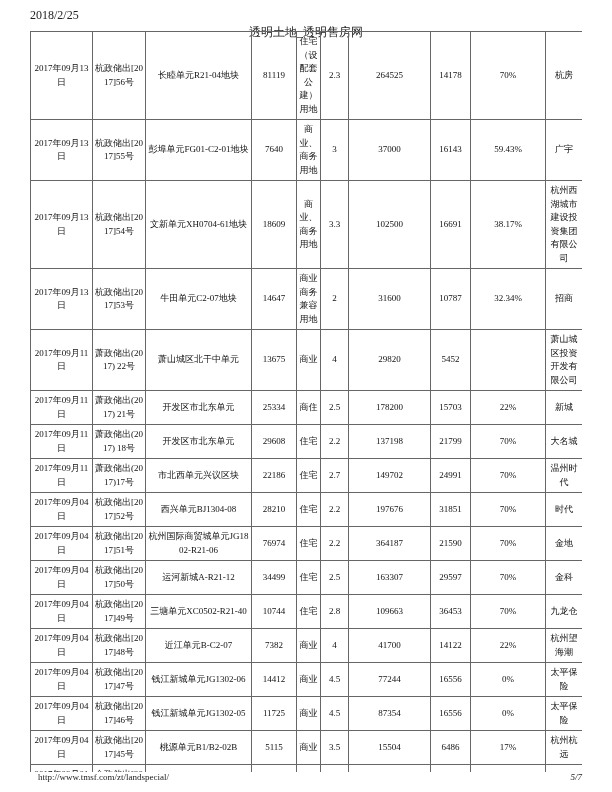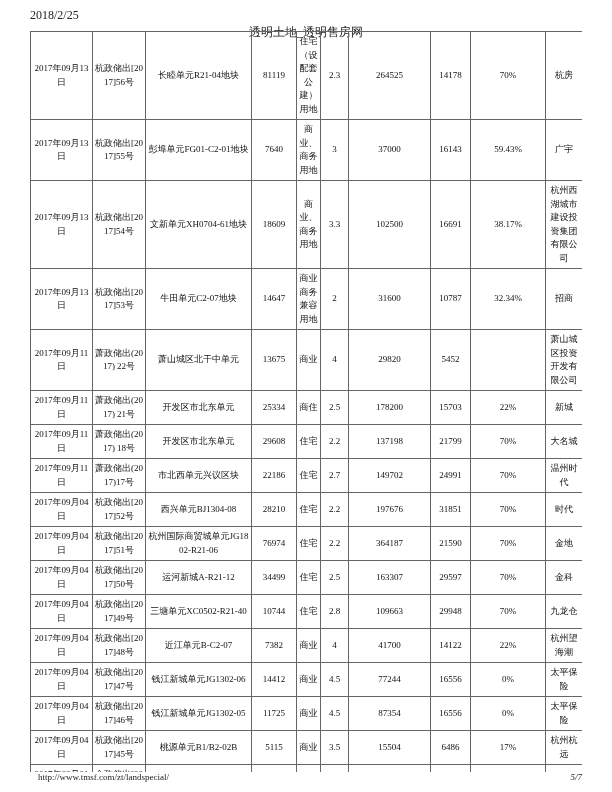--- a/index.html
+++ b/index.html
@@ -220,21 +220,21 @@
             <td>金科</td>
           </tr>
           <tr>
             <td>2017年09月04日</td>
             <td>杭政储出[2017]49号</td>
             <td>三塘单元XC0502-R21-40</td>
             <td>10744</td>
             <td>住宅</td>
             <td>2.8</td>
             <td>109663</td>
-            <td>29948</td>
+            <td>36453</td>
             <td>70%</td>
             <td>九龙仓</td>
           </tr>
           <tr>
             <td>2017年09月04日</td>
             <td>杭政储出[2017]48号</td>
             <td>近江单元B-C2-07</td>
             <td>7382</td>
             <td>商业</td>
             <td>4</td>

